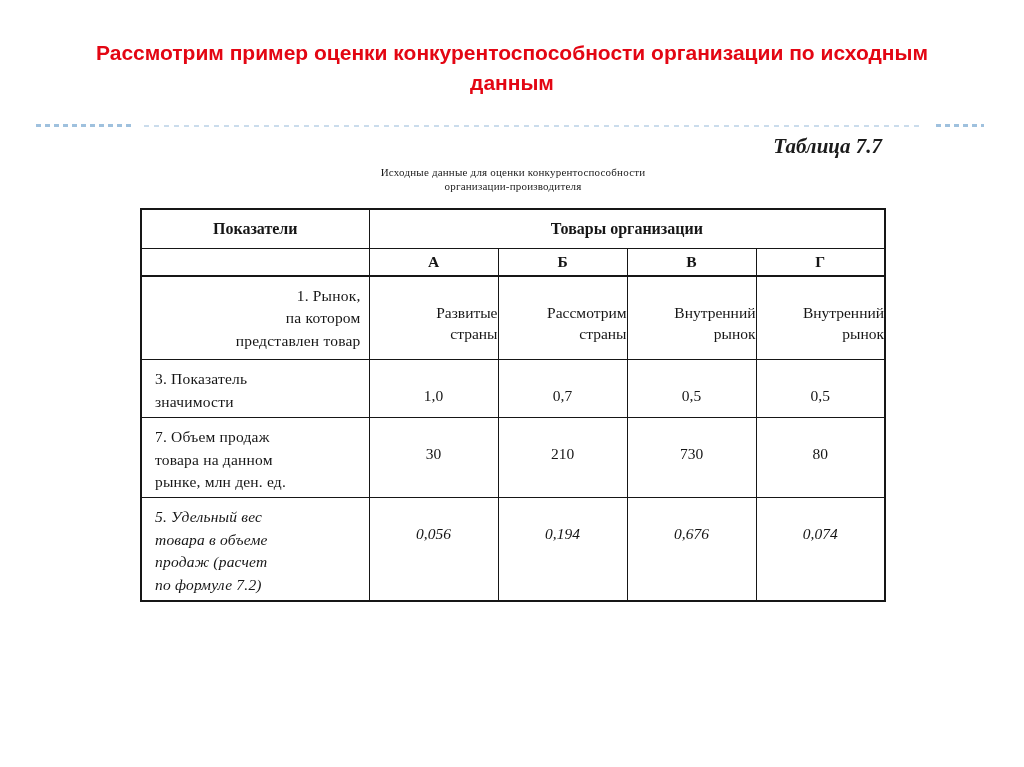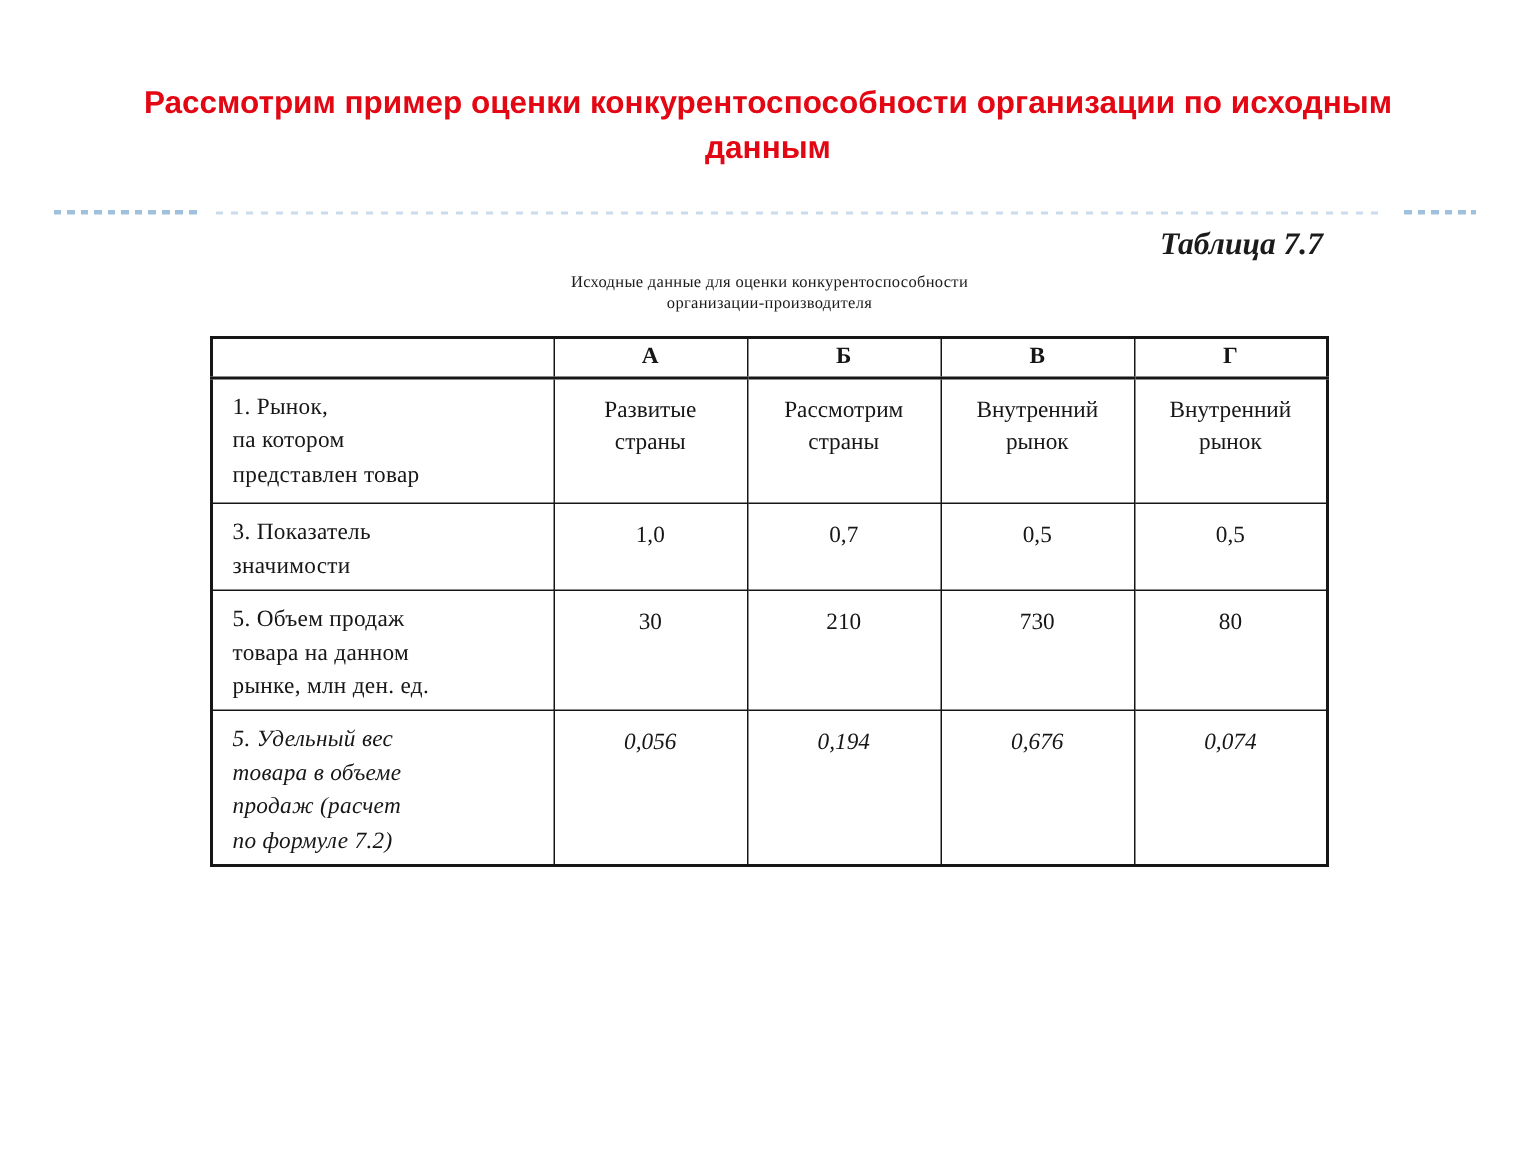--- a/index.html
+++ b/index.html
@@ -3,21 +3,21 @@
 <meta charset="utf-8">
 <style>
   * { margin: 0; padding: 0; box-sizing: border-box; }
   html, body { background: #ffffff; }
   body { font-family: "Liberation Sans", sans-serif; }
 
   .slide {
     position: relative;
     width: 1024px;
     height: 676px;
-    margin: 16px auto;
+    margin: 0 auto;
     background: #ffffff;
     overflow: hidden;
   }
 
   .slide-title {
     position: absolute;
     top: 38px;
     left: 57px;
     width: 910px;
     text-align: center;
@@ -119,25 +119,25 @@
 
   td.lbl {
     text-align: left;
     padding: 8px 8px 4px 13px;
     white-space: pre-line;
     line-height: 1.45;
     letter-spacing: 0.2px;
   }
   td.val {
     text-align: center;
-    padding-top: 11px;
+    padding-top: 26px;
     white-space: pre-line;
     line-height: 1.35;
   }
-  tr.r1 td { height: 84px; }
+  tr.r1 td { height: 84px; text-align: right; }
   tr.r2 td { height: 53px; }
   tr.r3 td { height: 100px; }
   tr.r4 td { height: 79px; }
   tr.r5 td { height: 98px; font-style: italic; }
 </style>
 </head>
 <body>
 
 <div class="slide">
 
@@ -156,20 +156,24 @@
 
     <table class="data-table">
       <colgroup>
         <col class="c0">
           <col class="cv">
           <col class="cv">
           <col class="cv">
           <col class="cv">
       </colgroup>
       <tbody>
+        <tr class="hdr">
+          <th>Показатели</th>
+          <th colspan="4">Товары организации</th>
+        </tr>
         <tr class="sub">
           <th></th>
           <th>А</th>
           <th>Б</th>
           <th>В</th>
           <th>Г</th>
         </tr>
 
         <tr class="r1">
           <td class="lbl">1. Рынок,
@@ -189,21 +193,21 @@
           <td class="lbl">3. Показатель
 значимости</td>
           <td class="val">1,0</td>
           <td class="val">0,7</td>
           <td class="val">0,5</td>
           <td class="val">0,5</td>
         </tr>
 
 
         <tr class="r4">
-          <td class="lbl">5. Объем продаж
+          <td class="lbl">7. Объем продаж
 товара на данном
 рынке, млн ден. ед.</td>
           <td class="val">30</td>
           <td class="val">210</td>
           <td class="val">730</td>
           <td class="val">80</td>
         </tr>
 
         <tr class="r5">
           <td class="lbl">5. Удельный вес

